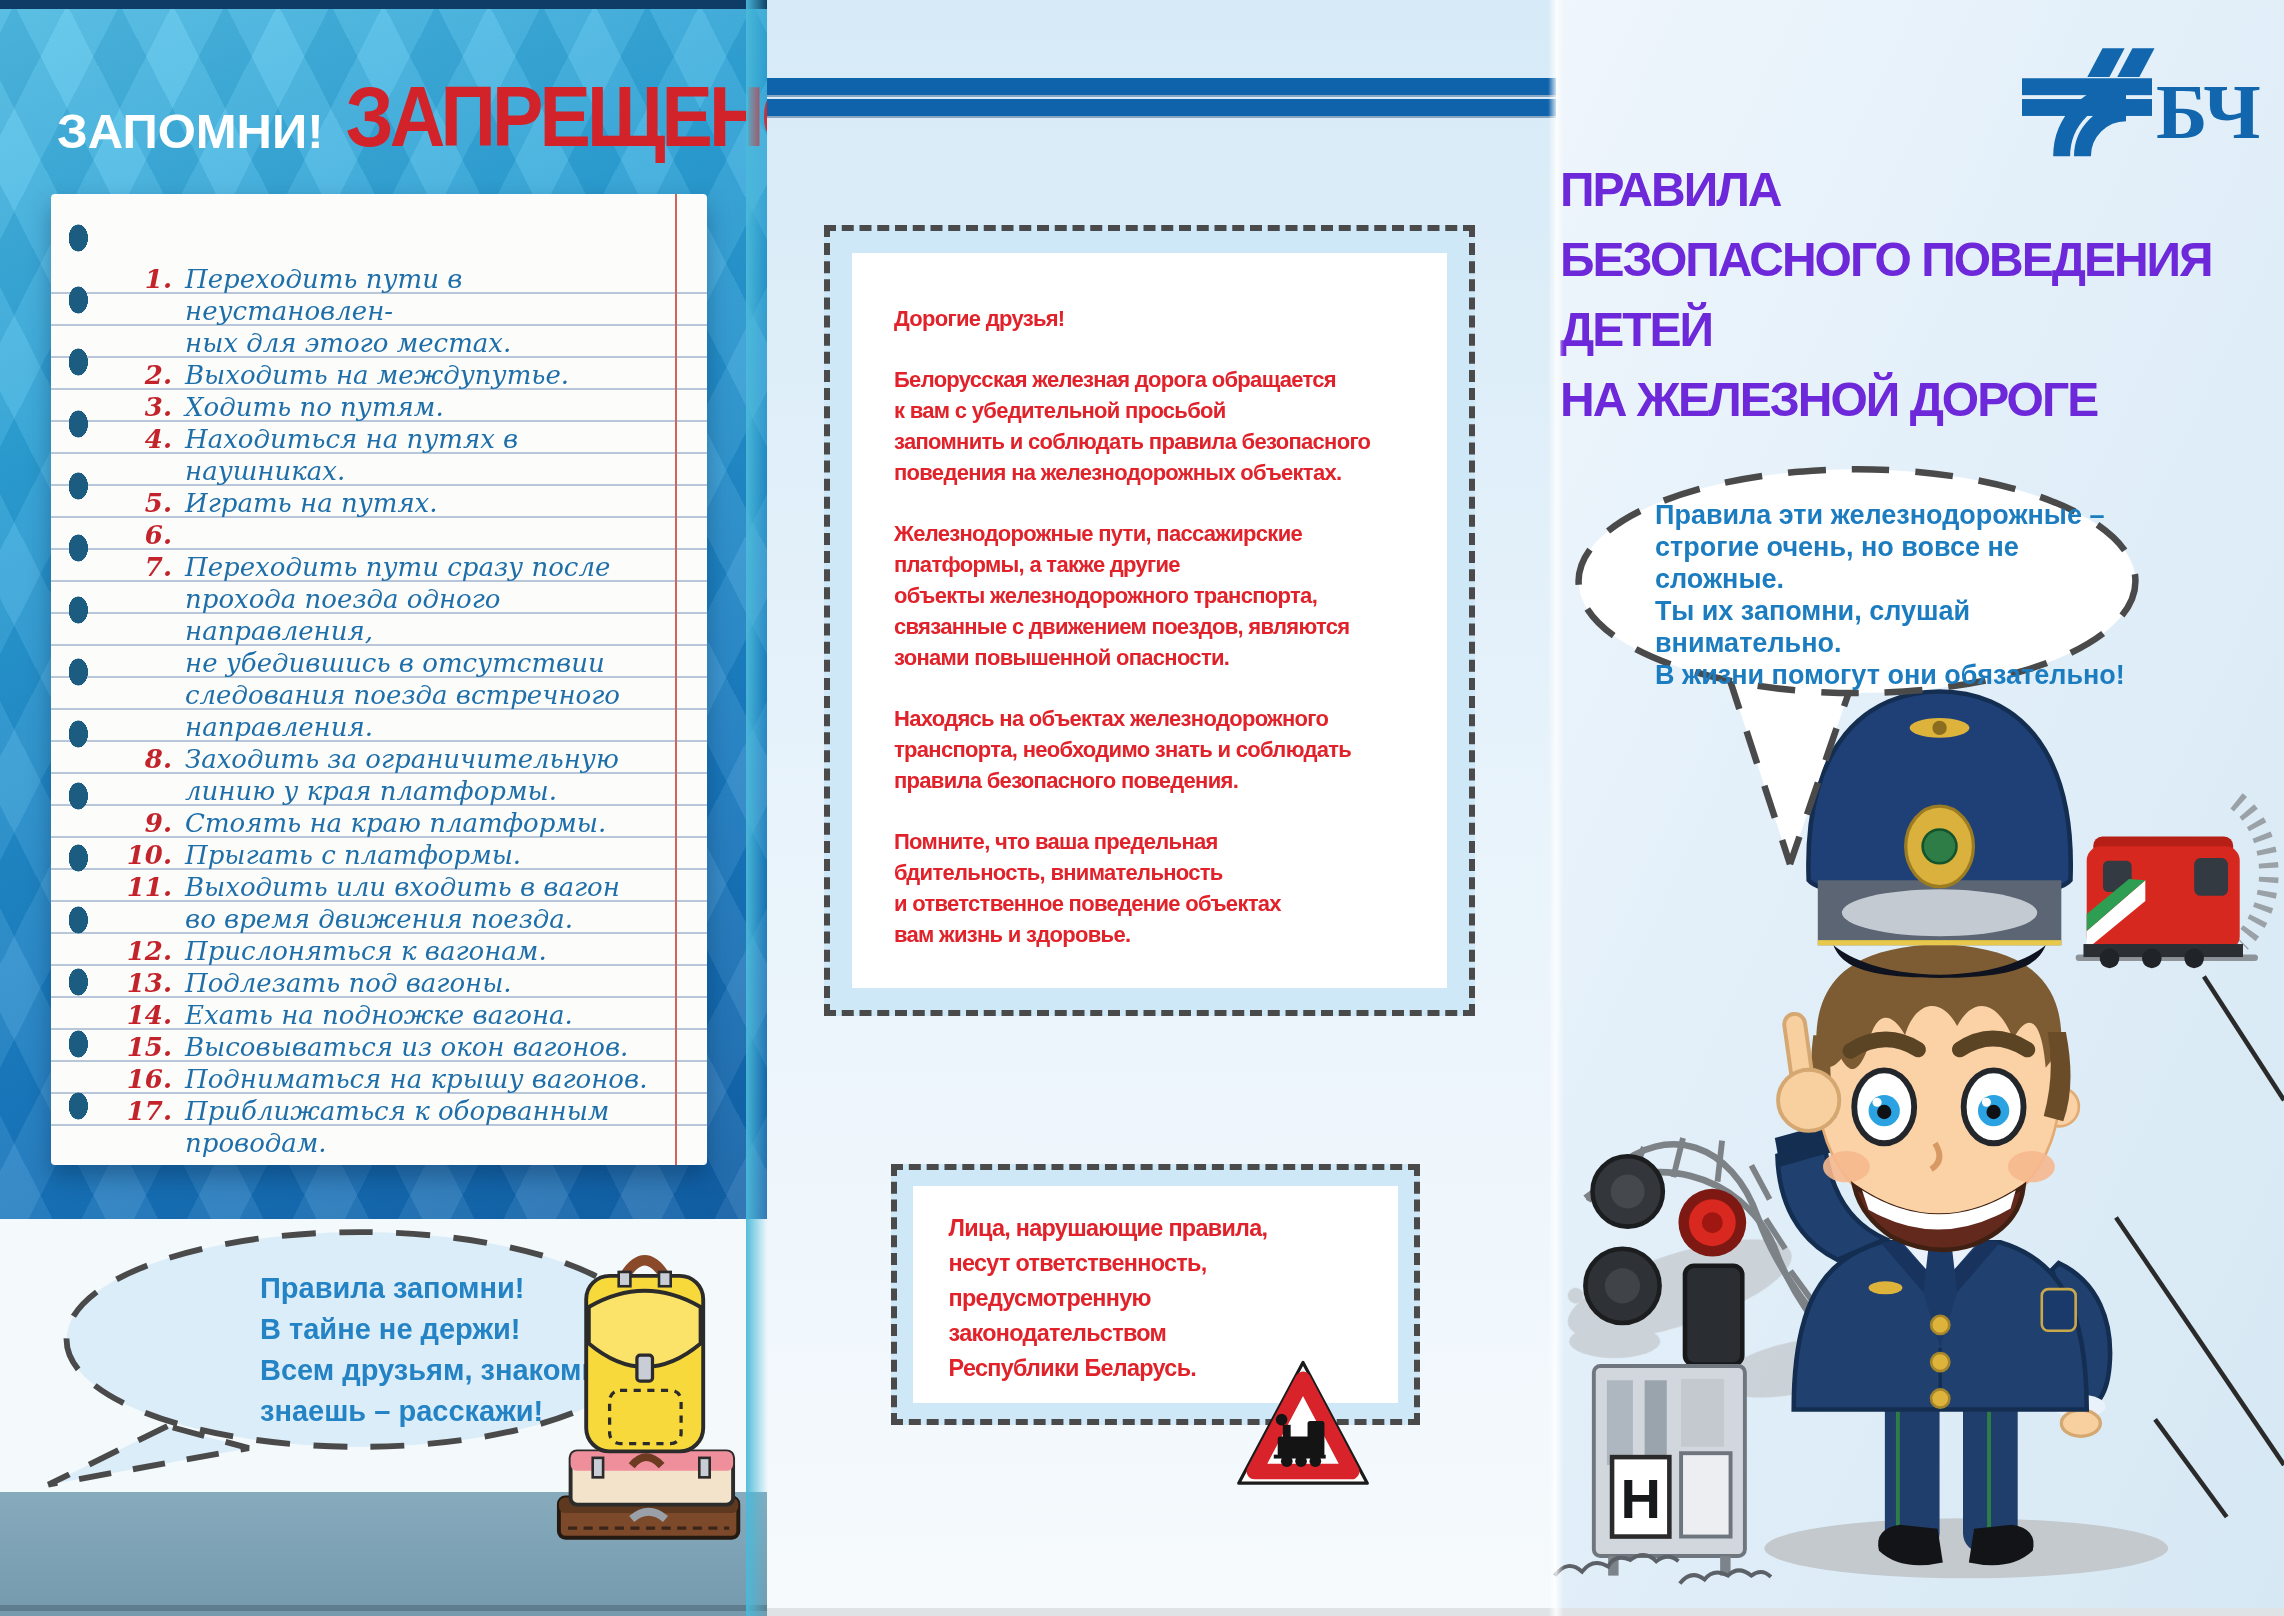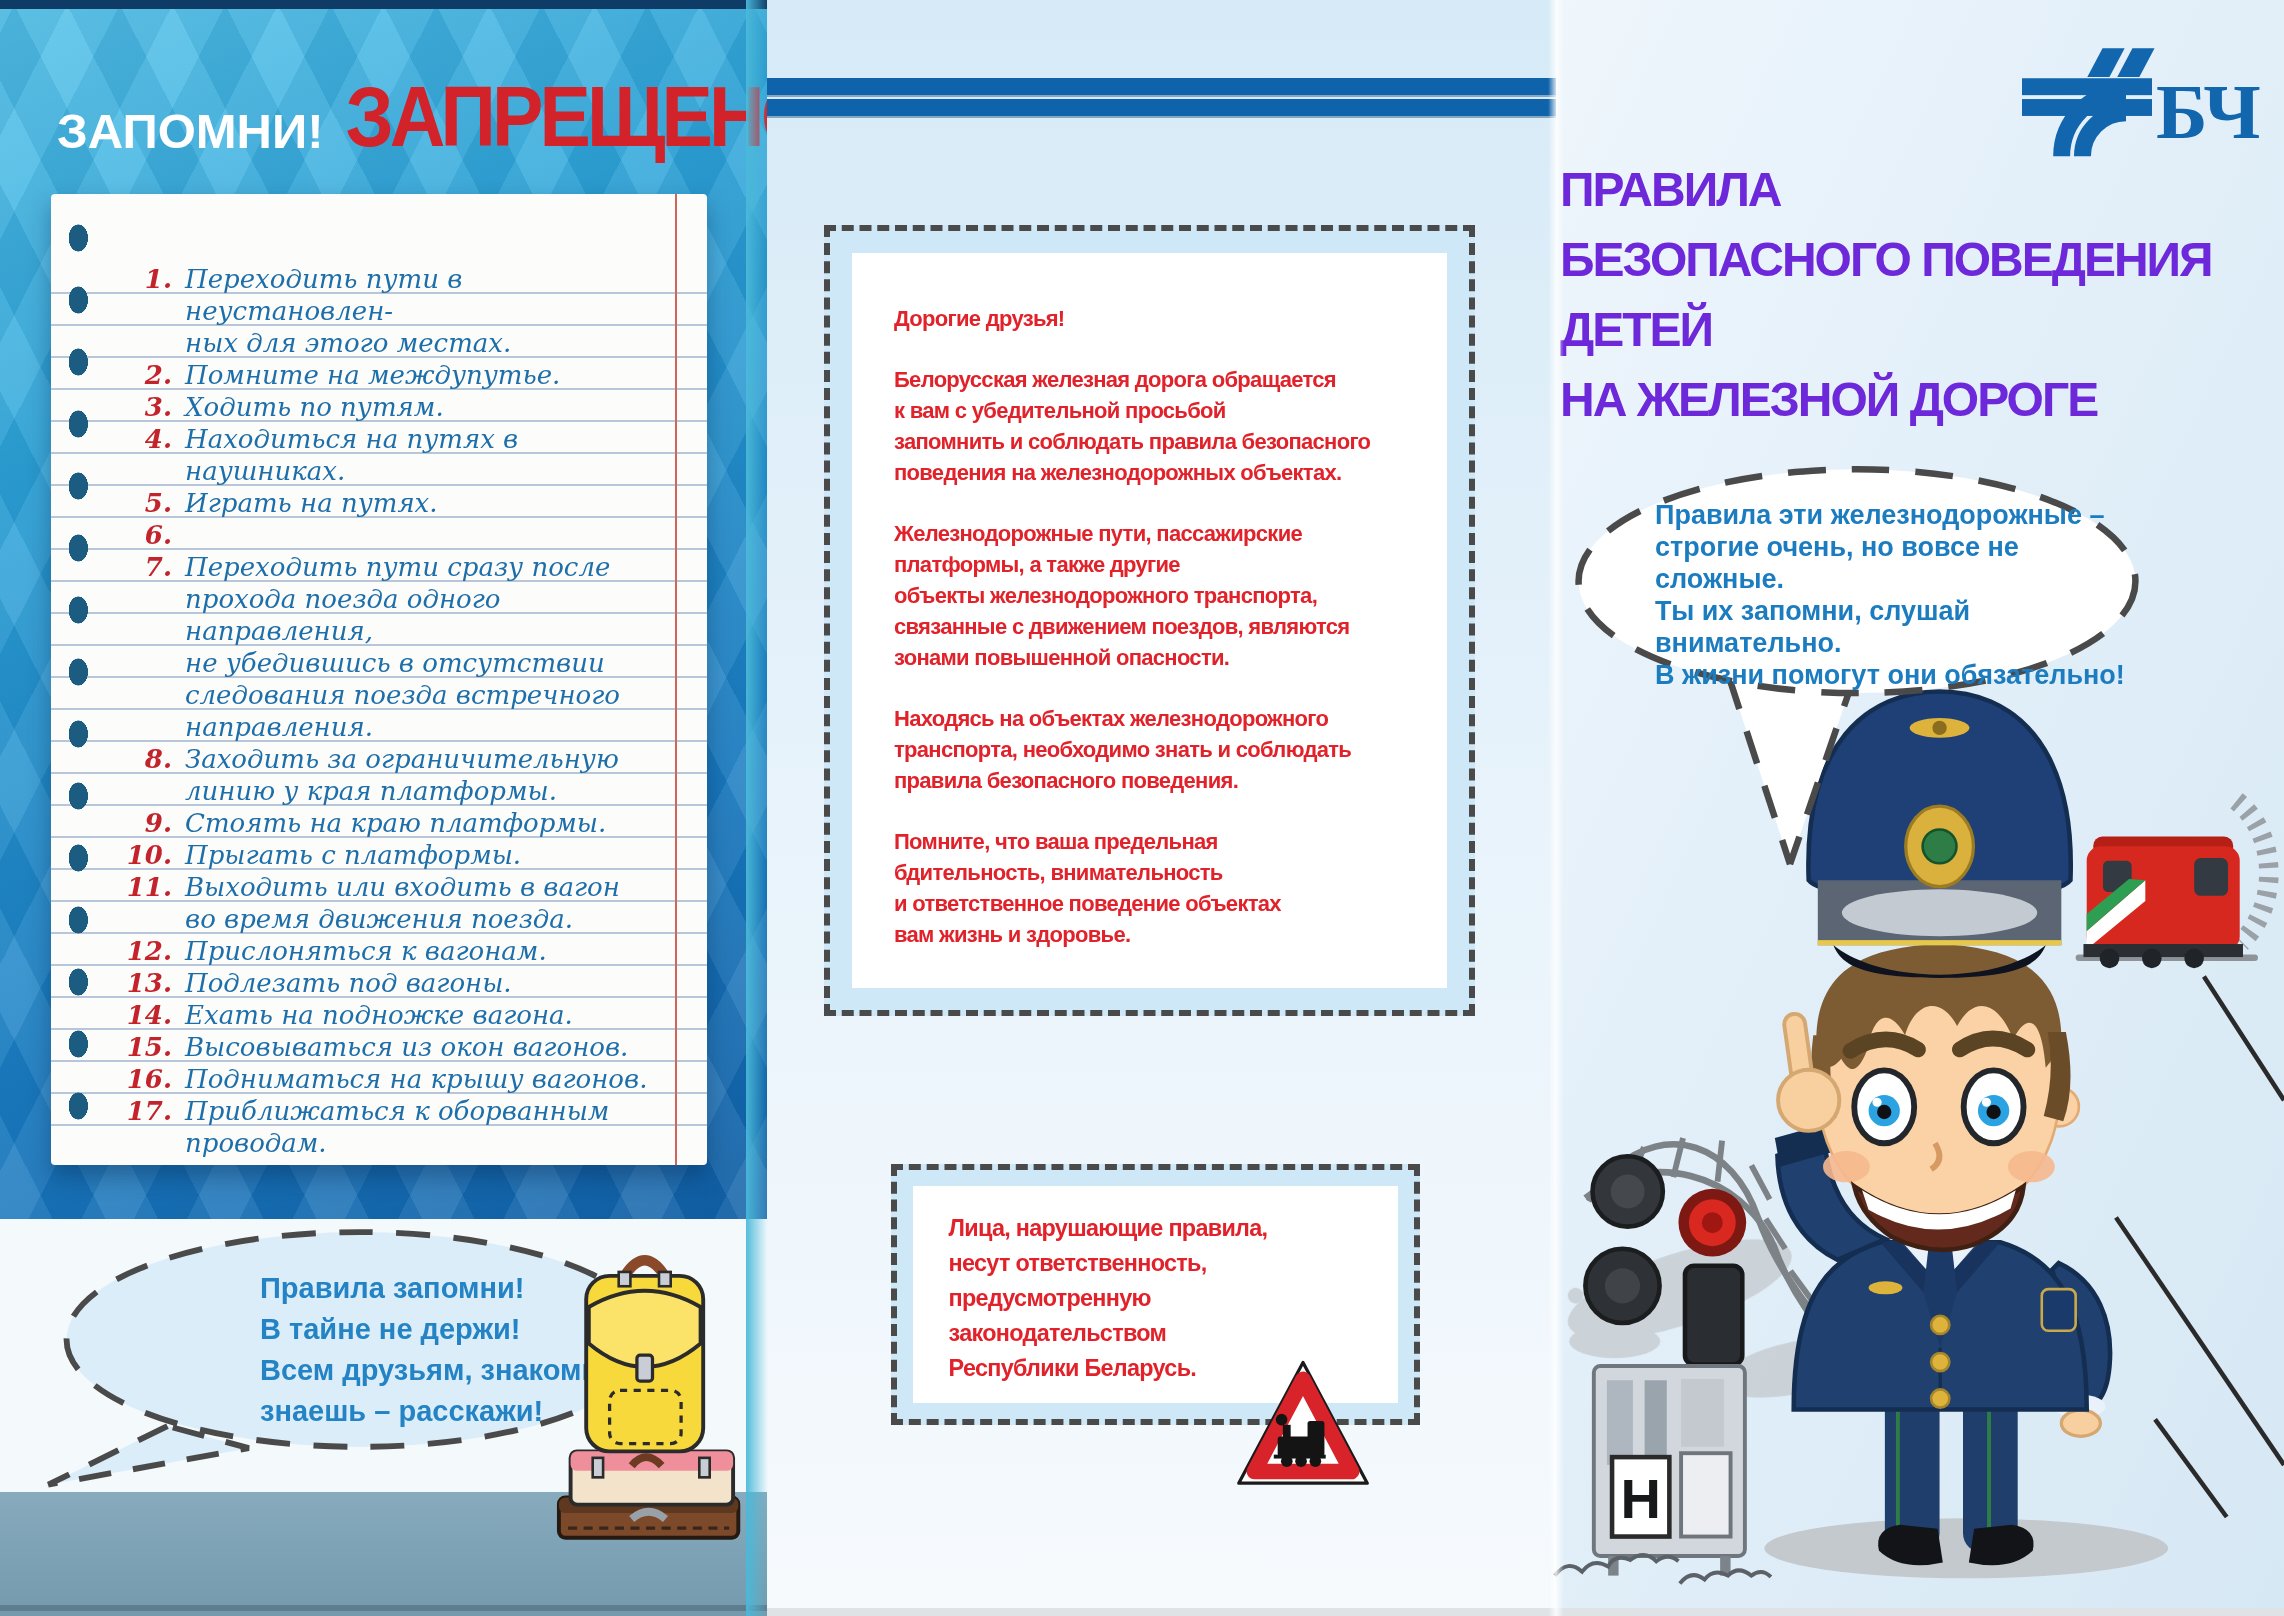--- a/index.html
+++ b/index.html
@@ -100,21 +100,21 @@
       <div class="rules">
 
           <div class="rule">
             <span class="rule-num">1.</span>
             <span class="rule-text">Переходить пути в неустановлен-
 ных для этого местах.</span>
           </div>
 
           <div class="rule">
             <span class="rule-num">2.</span>
-            <span class="rule-text">Помните на междупутье.</span>
+            <span class="rule-text">Выходить на междупутье.</span>
           </div>
 
           <div class="rule">
             <span class="rule-num">3.</span>
             <span class="rule-text">Ходить по путям.</span>
           </div>
 
           <div class="rule">
             <span class="rule-num">4.</span>
             <span class="rule-text">Находиться на путях в наушниках.</span>

